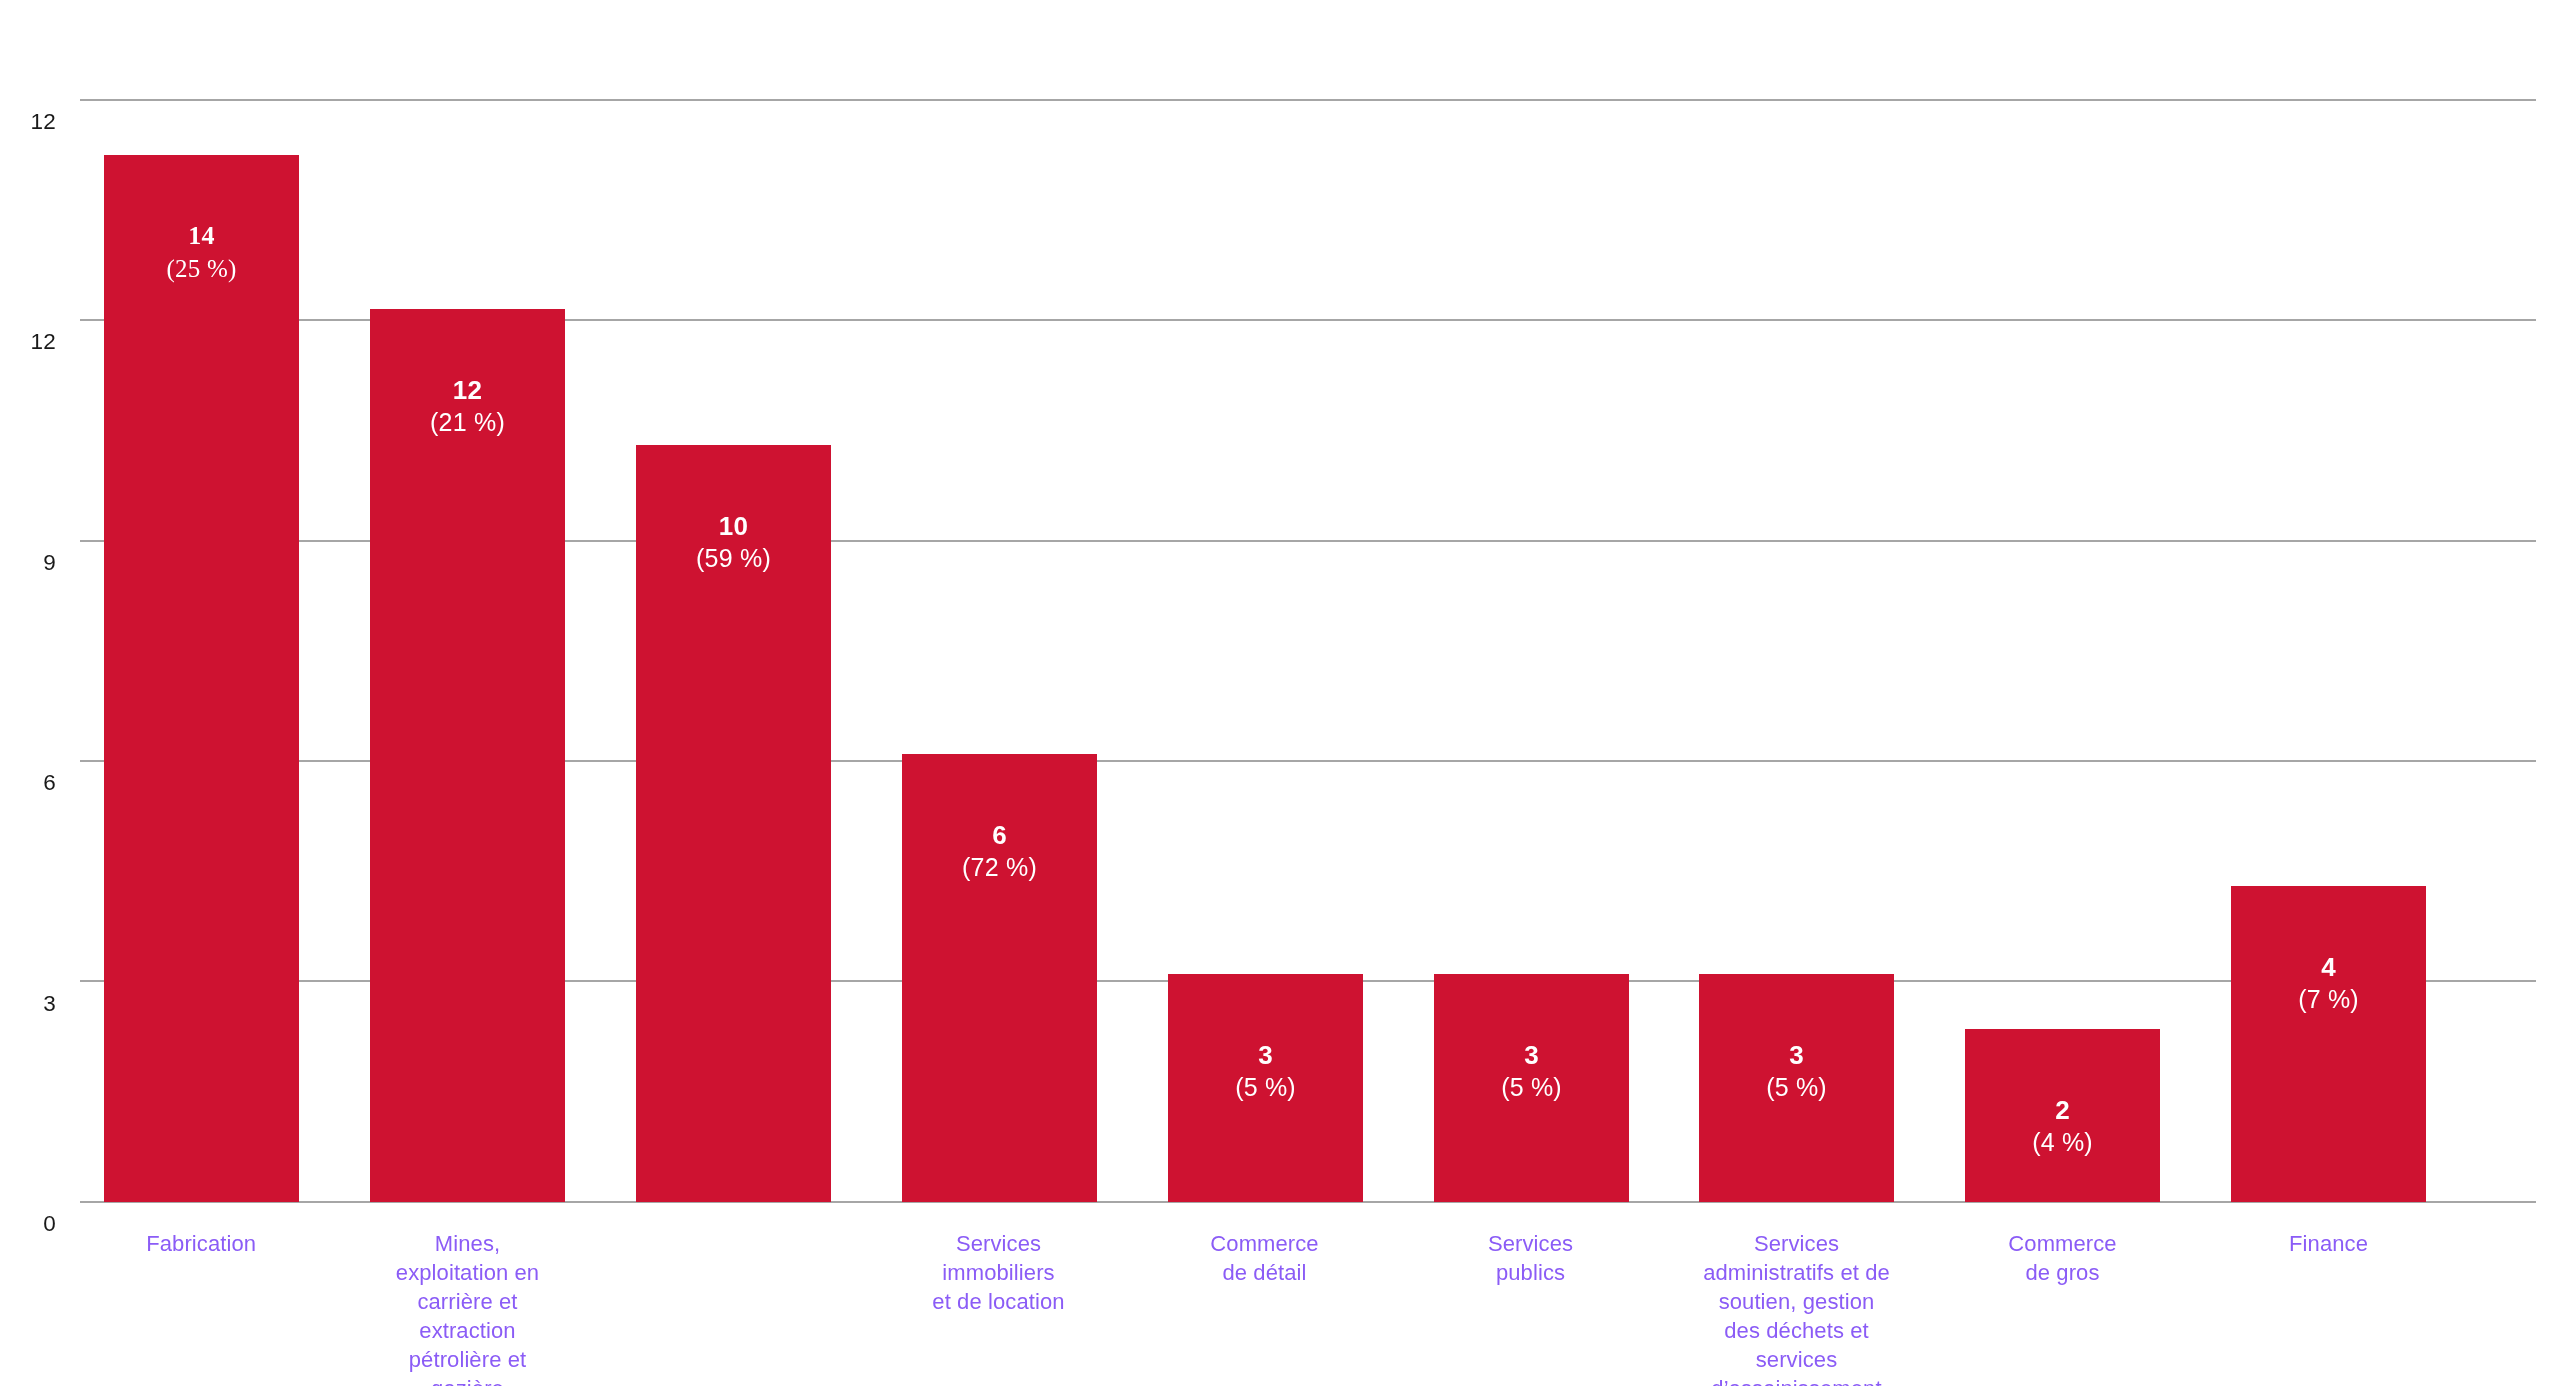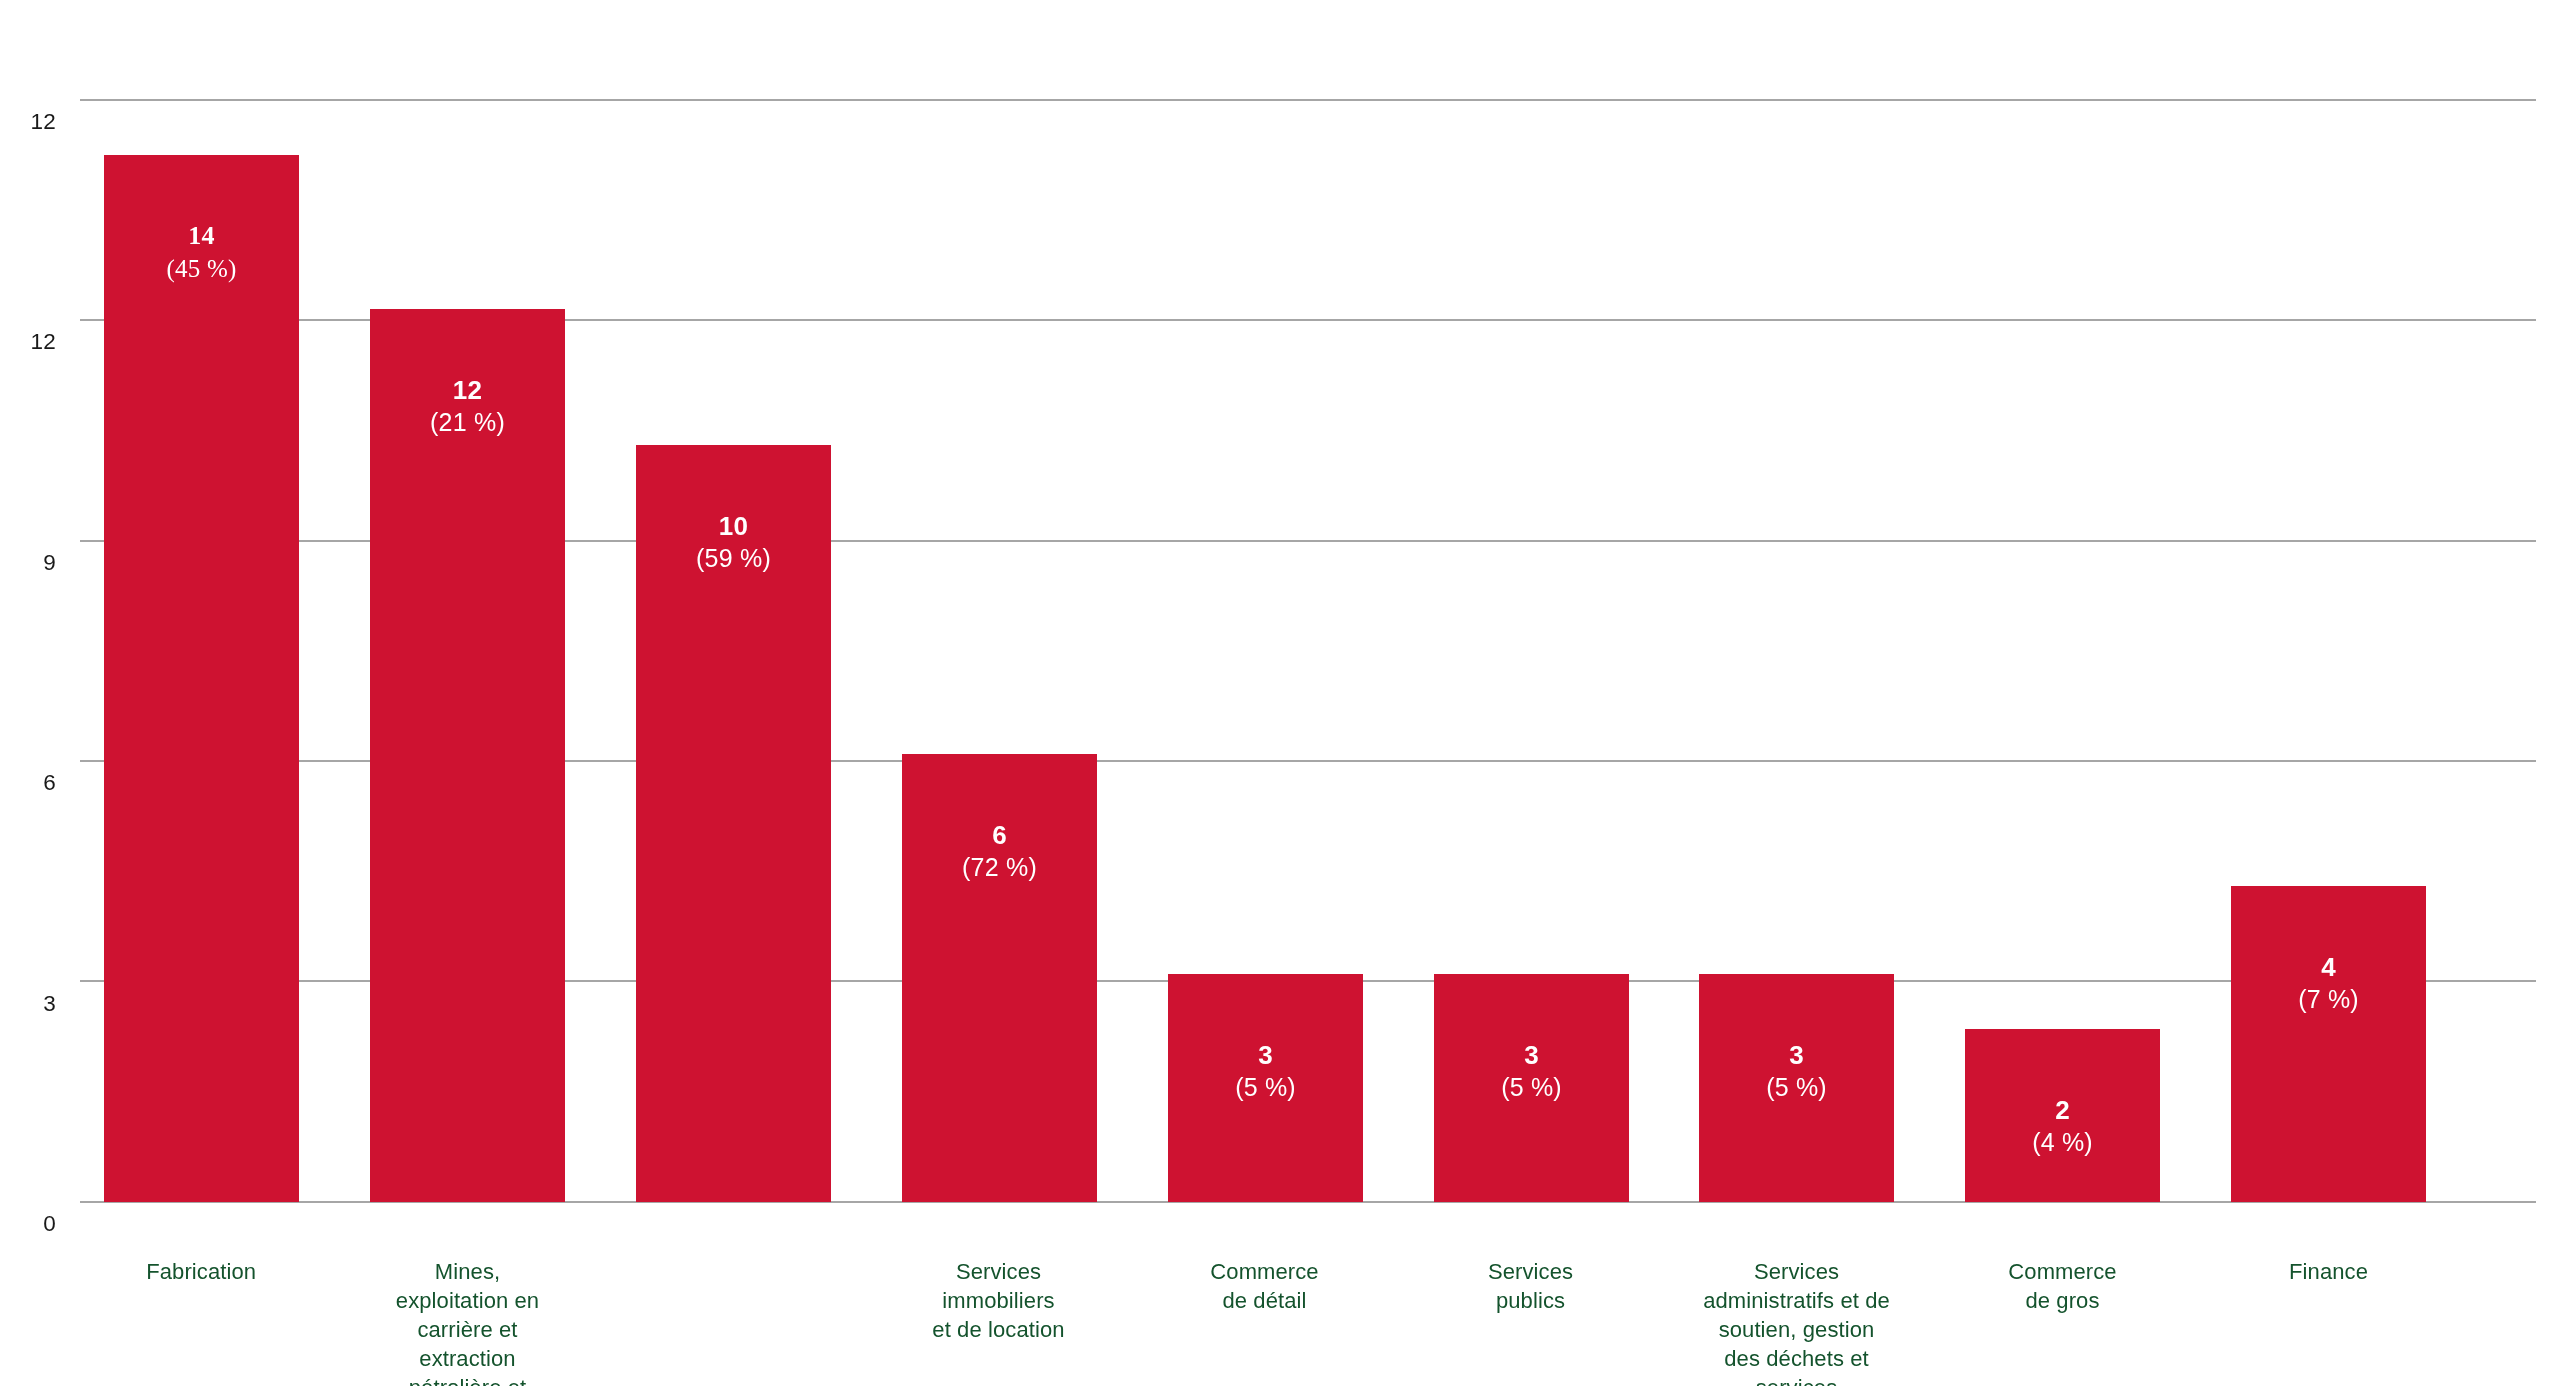--- a/index.html
+++ b/index.html
@@ -107,25 +107,24 @@
     left: 80px;
     top: 1229px;
     width: 2456px;
     height: 153px;
   }
   .xlabel {
     position: absolute;
     top: 0;
     text-align: center;
     font-size: 22px;
-    color: #14532d;
+    color: #8b5cf6;
     line-height: 1.32;
     letter-spacing: 0.1px;
     white-space: pre-line;
-    margin-top: 28px;
   }
 </style>
 </head>
 <body>
 
 <div id="chart-root">
 
   <div class="plot-area">
     <div id="gridlines">
         <div class="gridline baseline" style="top: 1153px;"></div>
@@ -133,21 +132,21 @@
         <div class="gridline" style="top: 712px;"></div>
         <div class="gridline" style="top: 492px;"></div>
         <div class="gridline" style="top: 271px;"></div>
         <div class="gridline" style="top: 51px;"></div>
       </div>
     <div class="bars-layer" id="bars-layer">
         <div class="bar-group" style="left: 24px; width: 195px; bottom: 13px;">
           <div class="bar" style="height: 1047px; background: rgb(206, 18, 49);"></div>
           <div class="bar-label" style="bottom: 918px; font-family: Liberation Serif, serif;">
             <span class="bar-value">14</span>
-            <span class="bar-pct">(45 %)</span>
+            <span class="bar-pct">(25 %)</span>
           </div>
         </div>
         <div class="bar-group" style="left: 290px; width: 195px; bottom: 13px;">
           <div class="bar" style="height: 893px; background: rgb(206, 18, 49);"></div>
           <div class="bar-label" style="bottom: 764px;">
             <span class="bar-value">12</span>
             <span class="bar-pct">(21 %)</span>
           </div>
         </div>
         <div class="bar-group" style="left: 556px; width: 195px; bottom: 13px;">

